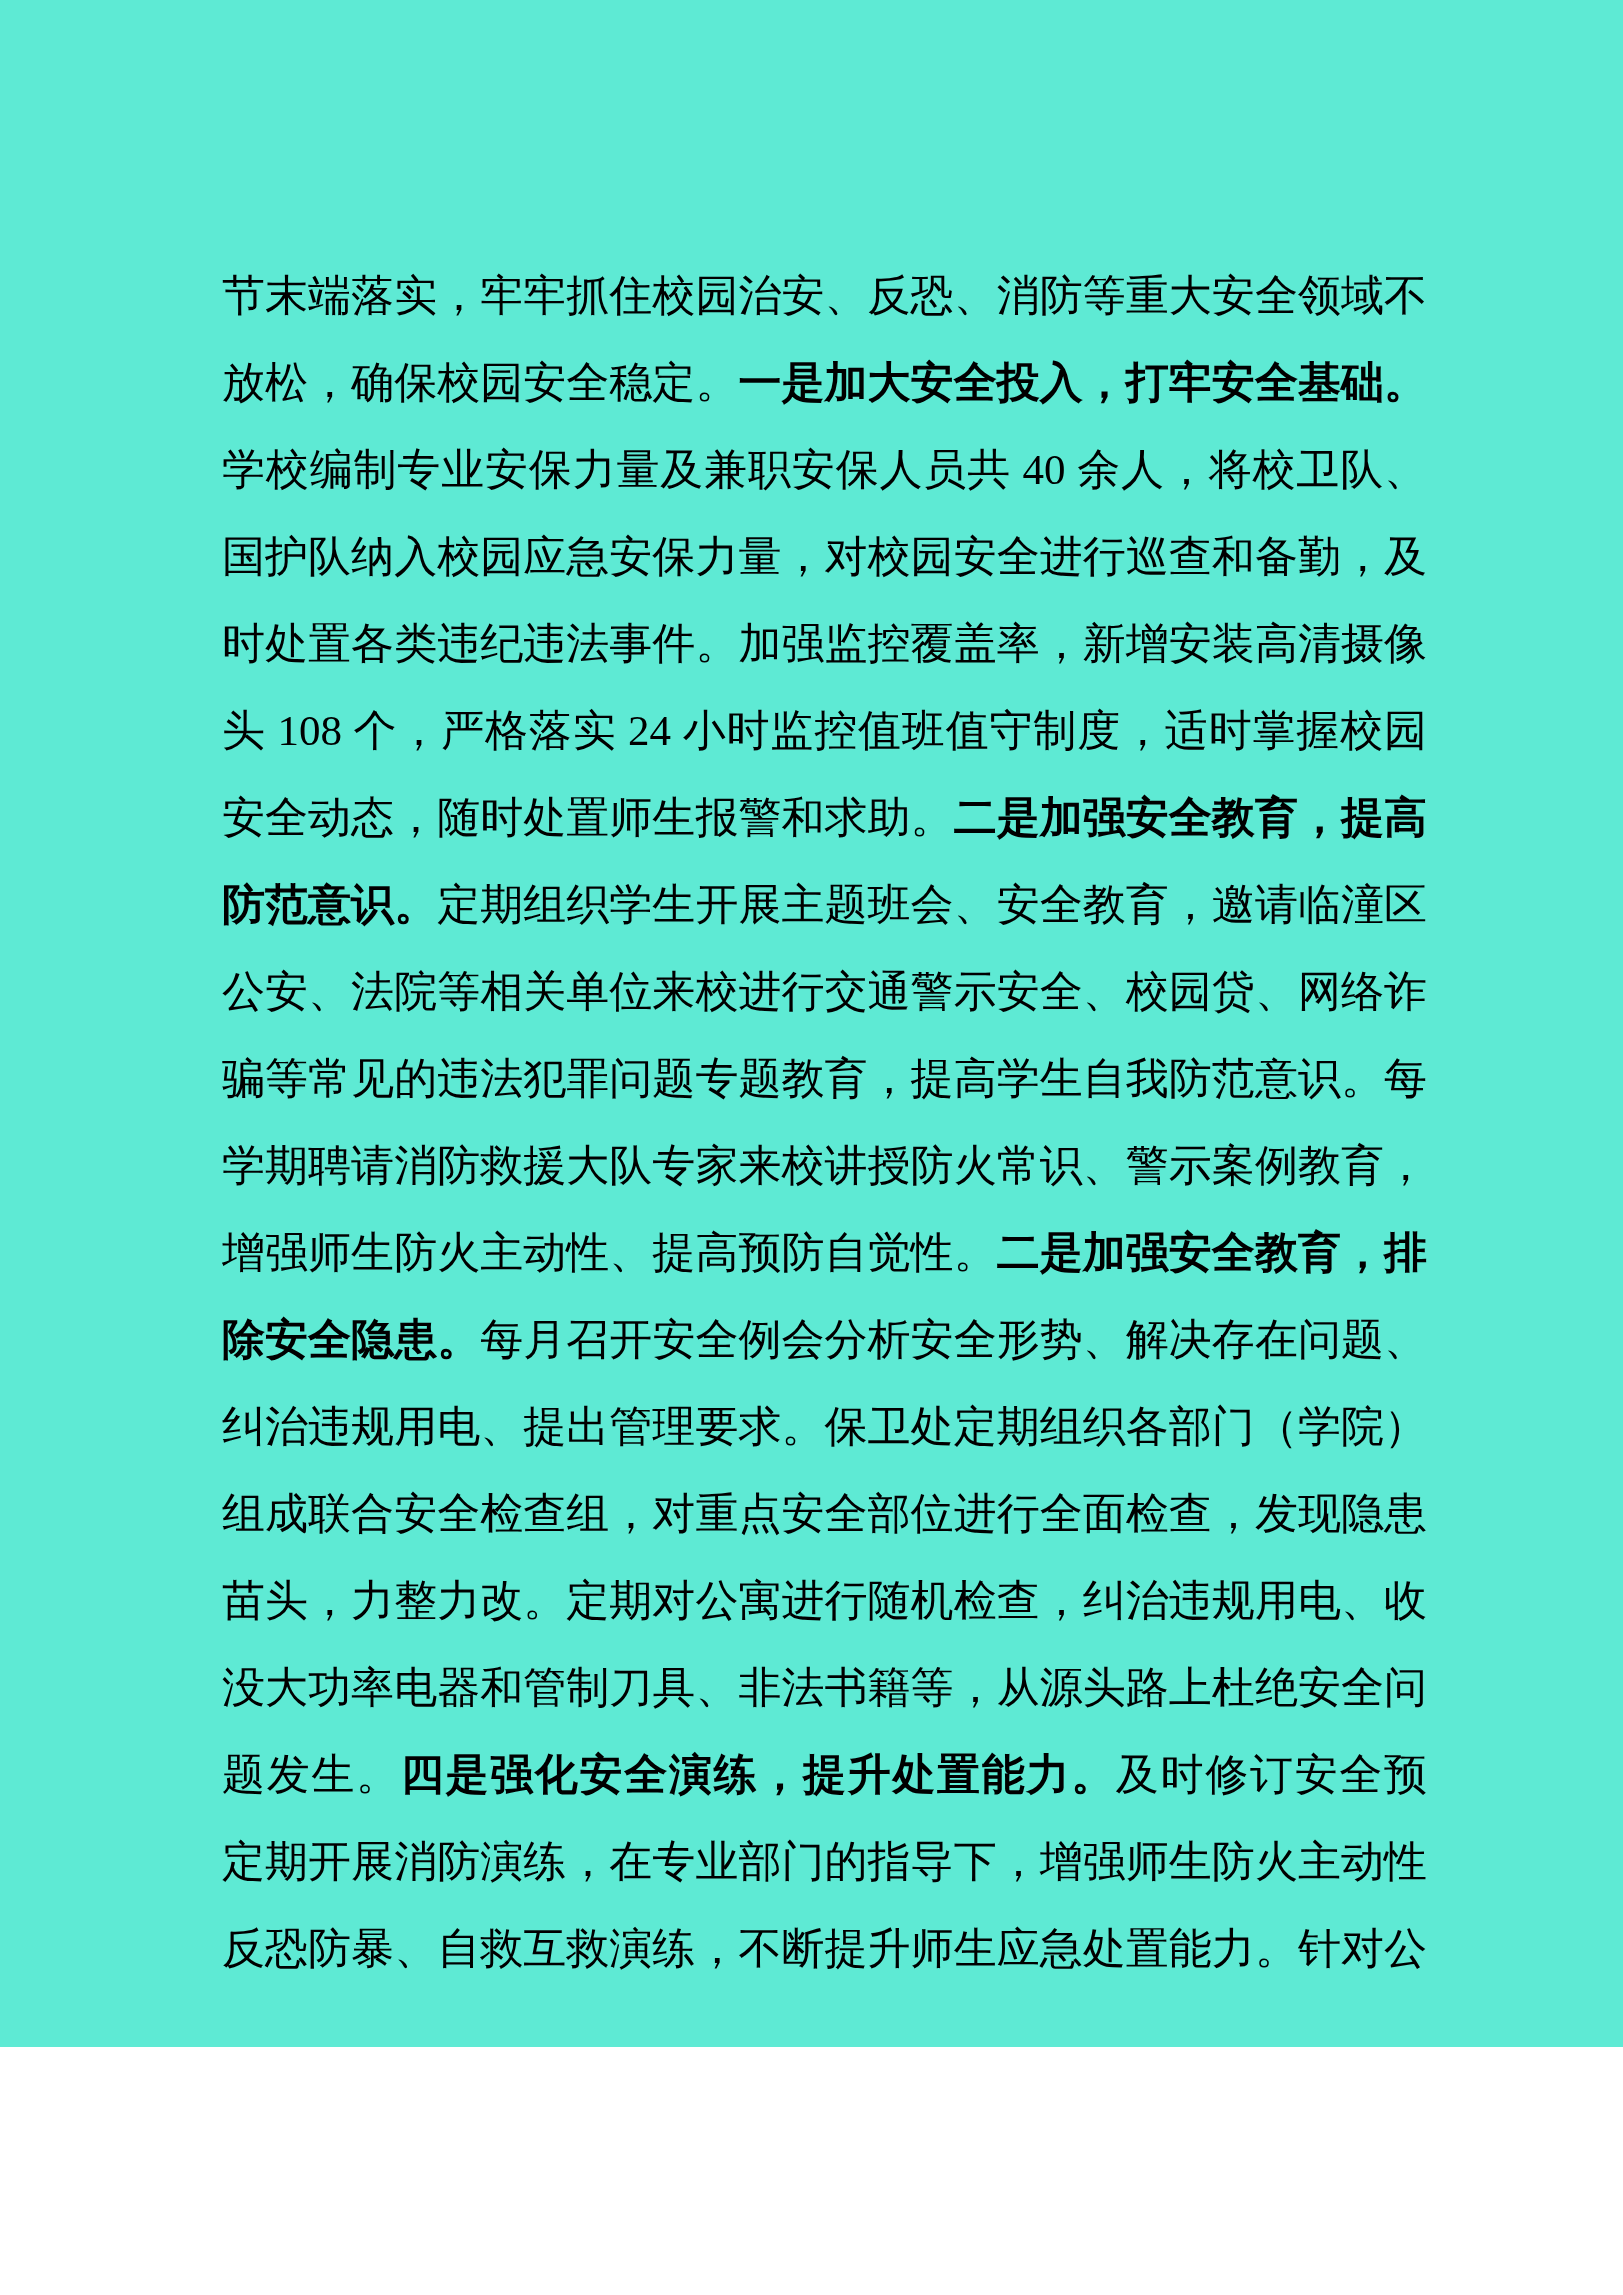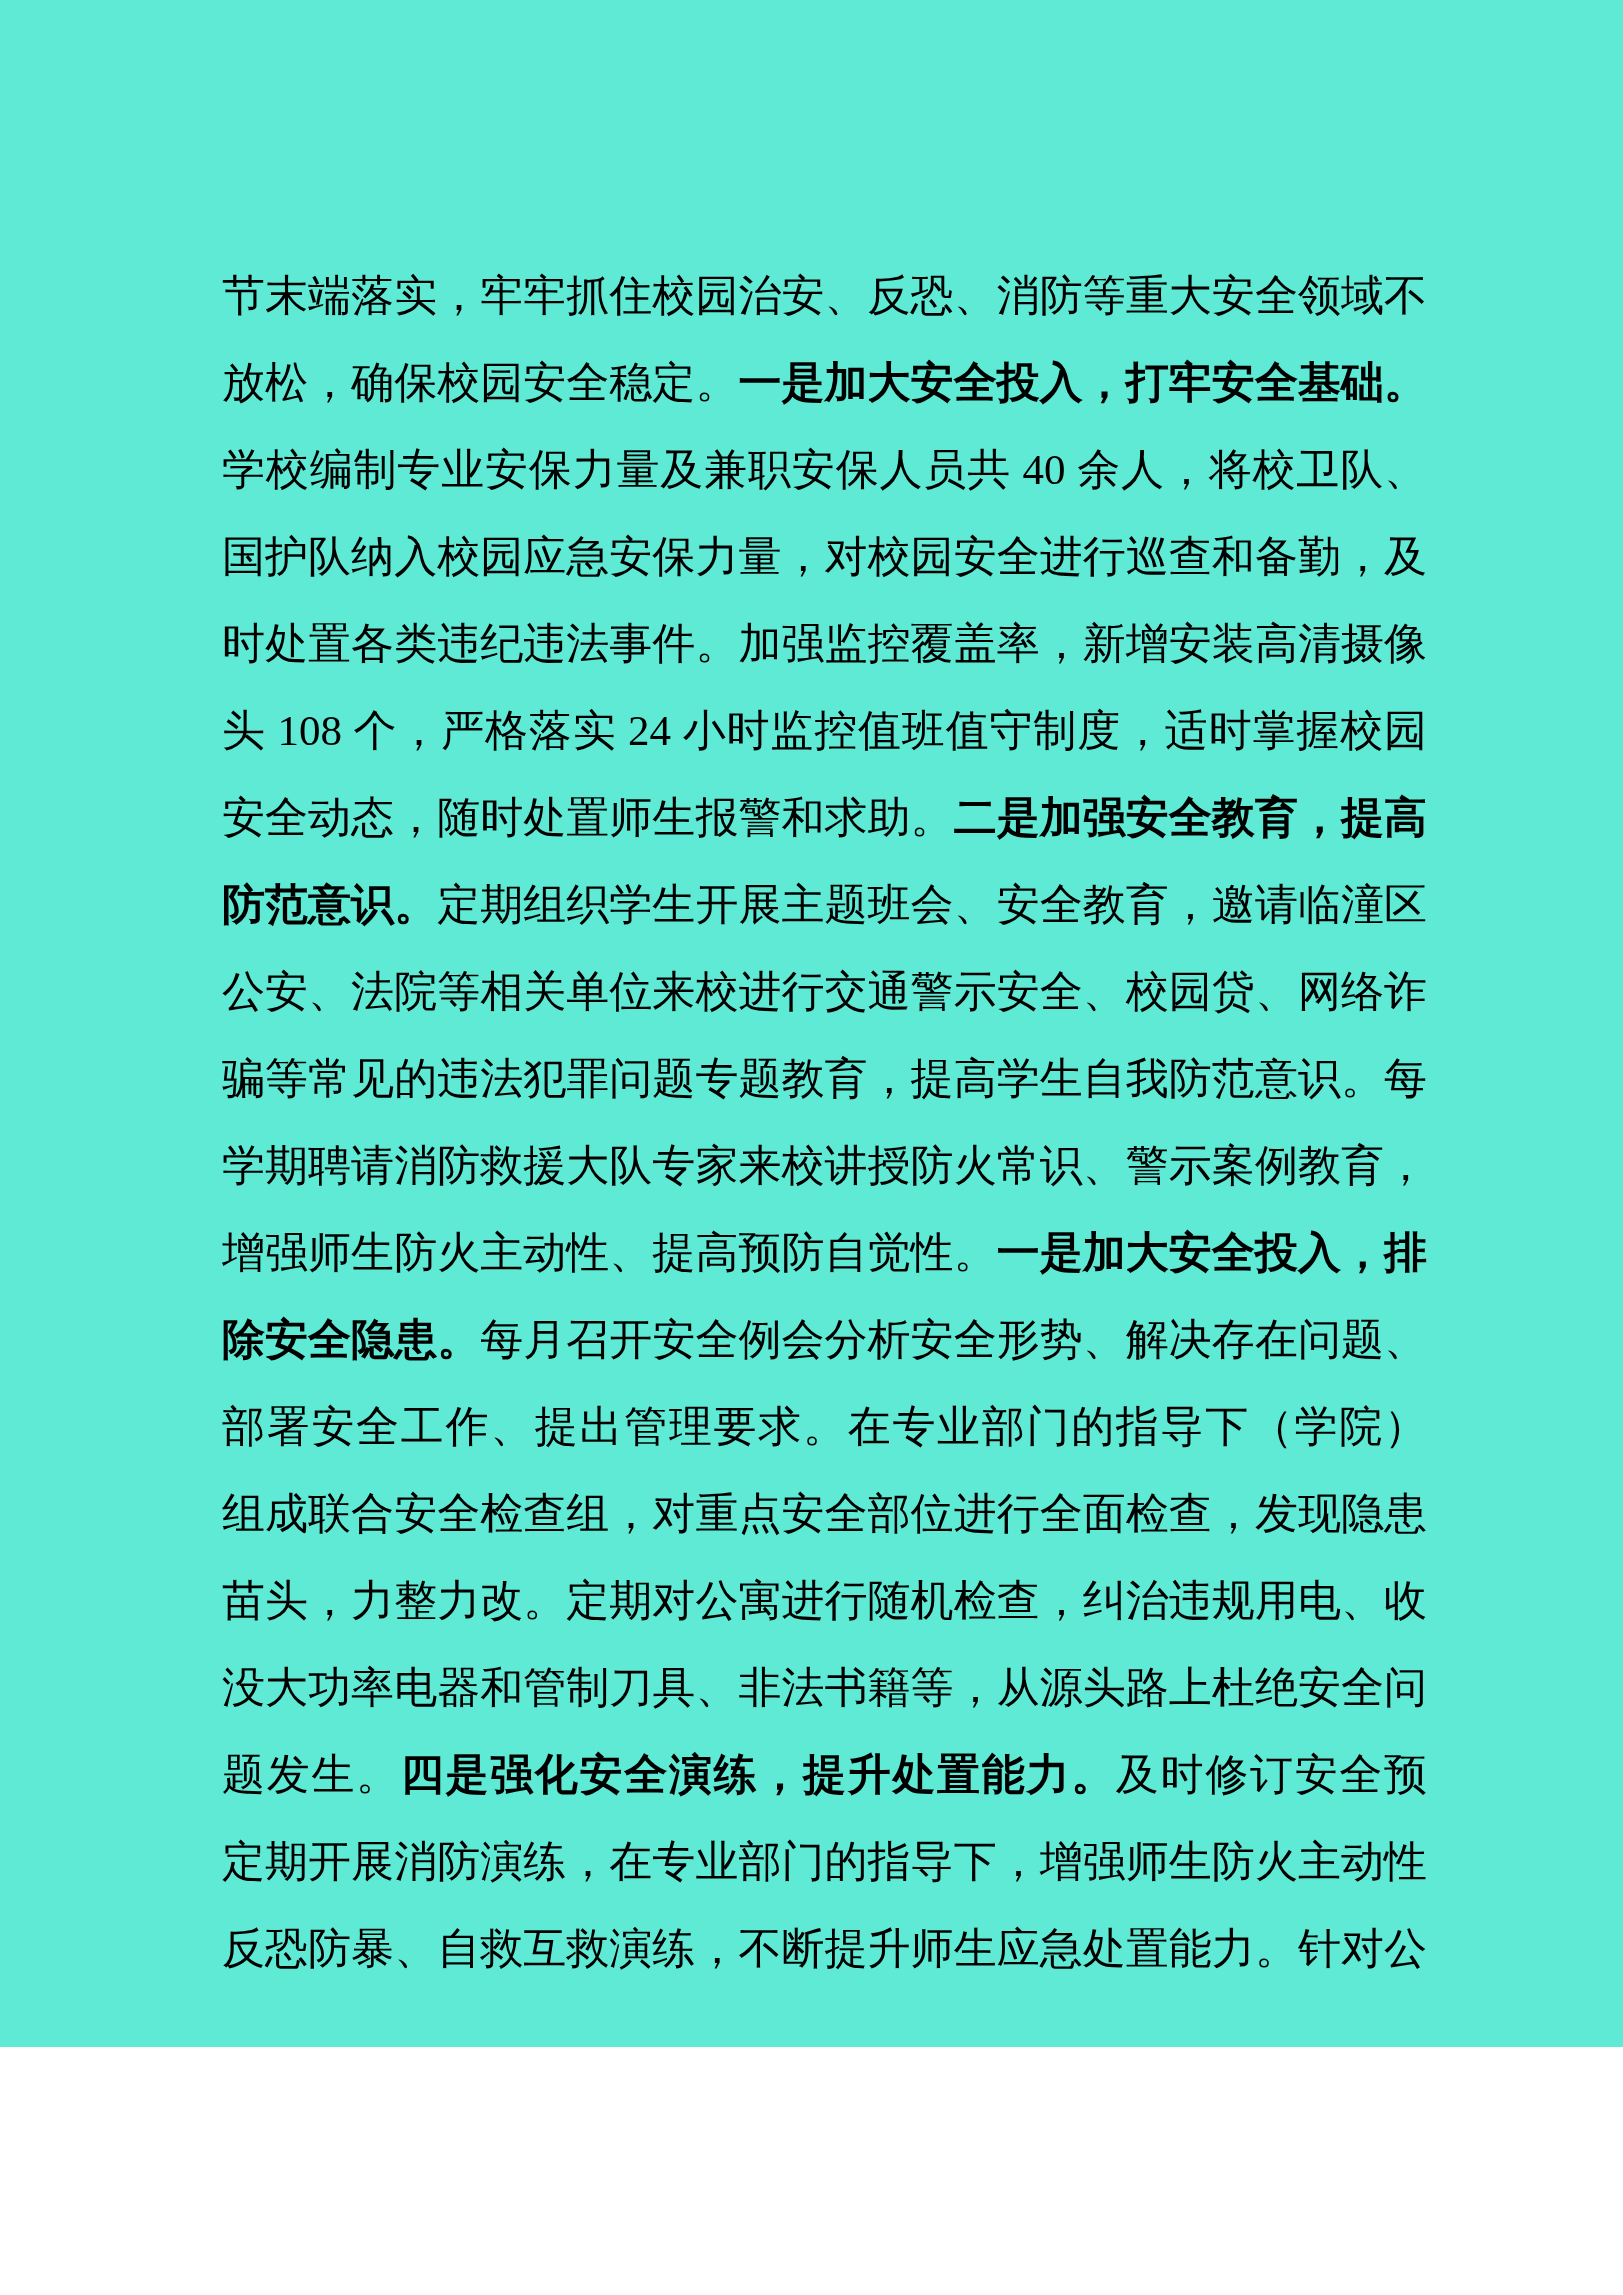--- a/index.html
+++ b/index.html
@@ -62,23 +62,23 @@
       <div class="line"><span class="seg-normal">放松，确保校园安全稳定。</span><span class="seg-bold">一是加大安全投入，打牢安全基础。</span></div>
       <div class="line"><span class="seg-normal">学校编制专业安保力量及兼职安保人员共 40 余人，将校卫队、</span></div>
       <div class="line"><span class="seg-normal">国护队纳入校园应急安保力量，对校园安全进行巡查和备勤，及</span></div>
       <div class="line"><span class="seg-normal">时处置各类违纪违法事件。加强监控覆盖率，新增安装高清摄像</span></div>
       <div class="line"><span class="seg-normal">头 108 个，严格落实 24 小时监控值班值守制度，适时掌握校园</span></div>
       <div class="line"><span class="seg-normal">安全动态，随时处置师生报警和求助。</span><span class="seg-bold">二是加强安全教育，提高</span></div>
       <div class="line"><span class="seg-bold">防范意识。</span><span class="seg-normal">定期组织学生开展主题班会、安全教育，邀请临潼区</span></div>
       <div class="line"><span class="seg-normal">公安、法院等相关单位来校进行交通警示安全、校园贷、网络诈</span></div>
       <div class="line"><span class="seg-normal">骗等常见的违法犯罪问题专题教育，提高学生自我防范意识。每</span></div>
       <div class="line"><span class="seg-normal">学期聘请消防救援大队专家来校讲授防火常识、警示案例教育，</span></div>
-      <div class="line"><span class="seg-normal">增强师生防火主动性、提高预防自觉性。</span><span class="seg-bold">一是加大安全投入，排</span></div>
+      <div class="line"><span class="seg-normal">增强师生防火主动性、提高预防自觉性。</span><span class="seg-bold">二是加强安全教育，排</span></div>
       <div class="line"><span class="seg-bold">除安全隐患。</span><span class="seg-normal">每月召开安全例会分析安全形势、解决存在问题、</span></div>
-      <div class="line"><span class="seg-normal">部署安全工作、提出管理要求。在专业部门的指导下（学院）</span></div>
+      <div class="line"><span class="seg-normal">纠治违规用电、提出管理要求。保卫处定期组织各部门（学院）</span></div>
       <div class="line"><span class="seg-normal">组成联合安全检查组，对重点安全部位进行全面检查，发现隐患</span></div>
       <div class="line"><span class="seg-normal">苗头，力整力改。定期对公寓进行随机检查，纠治违规用电、收</span></div>
       <div class="line"><span class="seg-normal">没大功率电器和管制刀具、非法书籍等，从源头路上杜绝安全问</span></div>
       <div class="line"><span class="seg-normal">题发生。</span><span class="seg-bold">四是强化安全演练，提升处置能力。</span><span class="seg-normal">及时修订安全预案，</span></div>
       <div class="line"><span class="seg-normal">定期开展消防演练，在专业部门的指导下，增强师生防火主动性</span></div>
       <div class="line"><span class="seg-normal">反恐防暴、自救互救演练，不断提升师生应急处置能力。针对公</span></div>
     </div>
   <div class="page-footer">— 15 —</div>
 </div>
 

